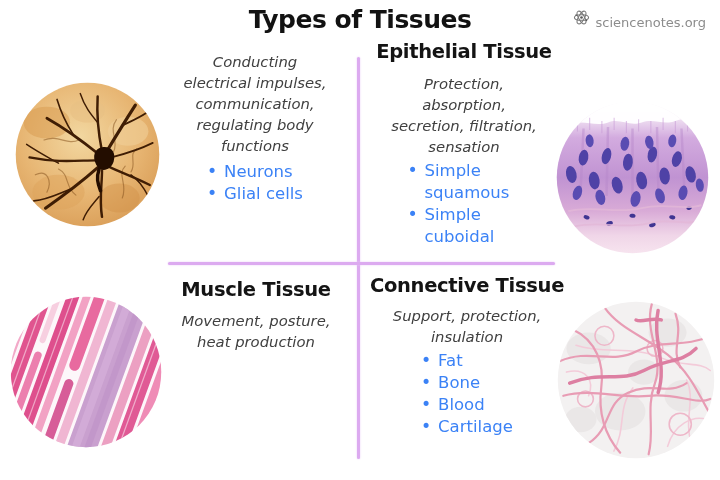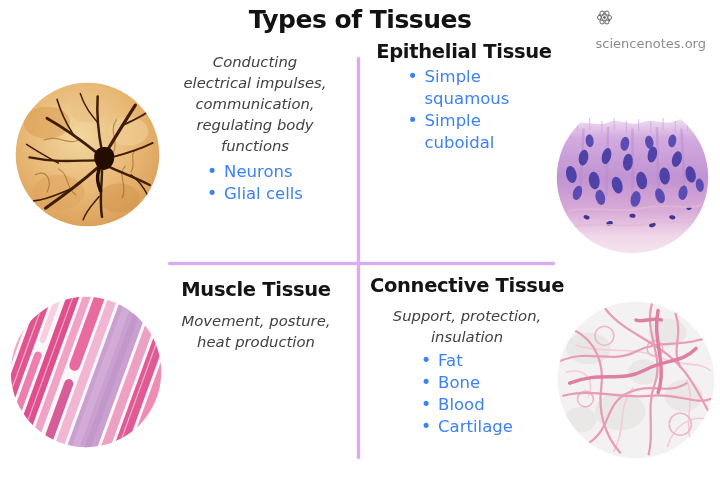--- a/index.html
+++ b/index.html
@@ -5,21 +5,21 @@
   html,body { margin:0; padding:0; background:#fff; }
   .canvas {
     position:relative; width:720px; height:480px; background:#ffffff;
     font-family:"DejaVu Sans", sans-serif; overflow:hidden; color:#141414;
   }
   .title {
     position:absolute; top:5px; left:0; width:720px; text-align:center;
     font-size:25px; font-weight:bold; letter-spacing:-0.5px; color:#121212;
   }
   .logo {
-    position:absolute; top:9px; right:14px; display:flex; align-items:flex-start; gap:6px;flex-direction:column;
+    position:absolute; top:9px; right:14px; display:flex; align-items:flex-end; gap:6px;
   }
   .logo .site { font-size:13px; color:#8c8c8c; }
   .divider-v {
     position:absolute; left:357px; top:57px; width:3px; height:402px;
     background:#dcaaf0; border-radius:2px;
     box-shadow:0 0 2px #e9c9f7;
   }
   .divider-h {
     position:absolute; left:168px; top:262px; width:387px; height:3px;
     background:#dcaaf0; border-radius:2px;
@@ -316,20 +316,26 @@
       <div>functions</div>
     </div>
     <ul class="bullets">
       <li>Neurons</li>
       <li>Glial cells</li>
     </ul>
   </section>
 
   <section class="quad" id="quad-epithelial">
     <h2>Epithelial Tissue</h2>
+    <div class="desc">
+      <div>Protection,</div>
+      <div>absorption,</div>
+      <div>secretion, filtration,</div>
+      <div>sensation</div>
+    </div>
     <ul class="bullets">
       <li>Simple squamous</li>
       <li>Simple cuboidal</li>
     </ul>
   </section>
 
   <section class="quad" id="quad-muscle">
     <h2>Muscle Tissue</h2>
     <div class="desc">
       <div>Movement, posture,</div>

